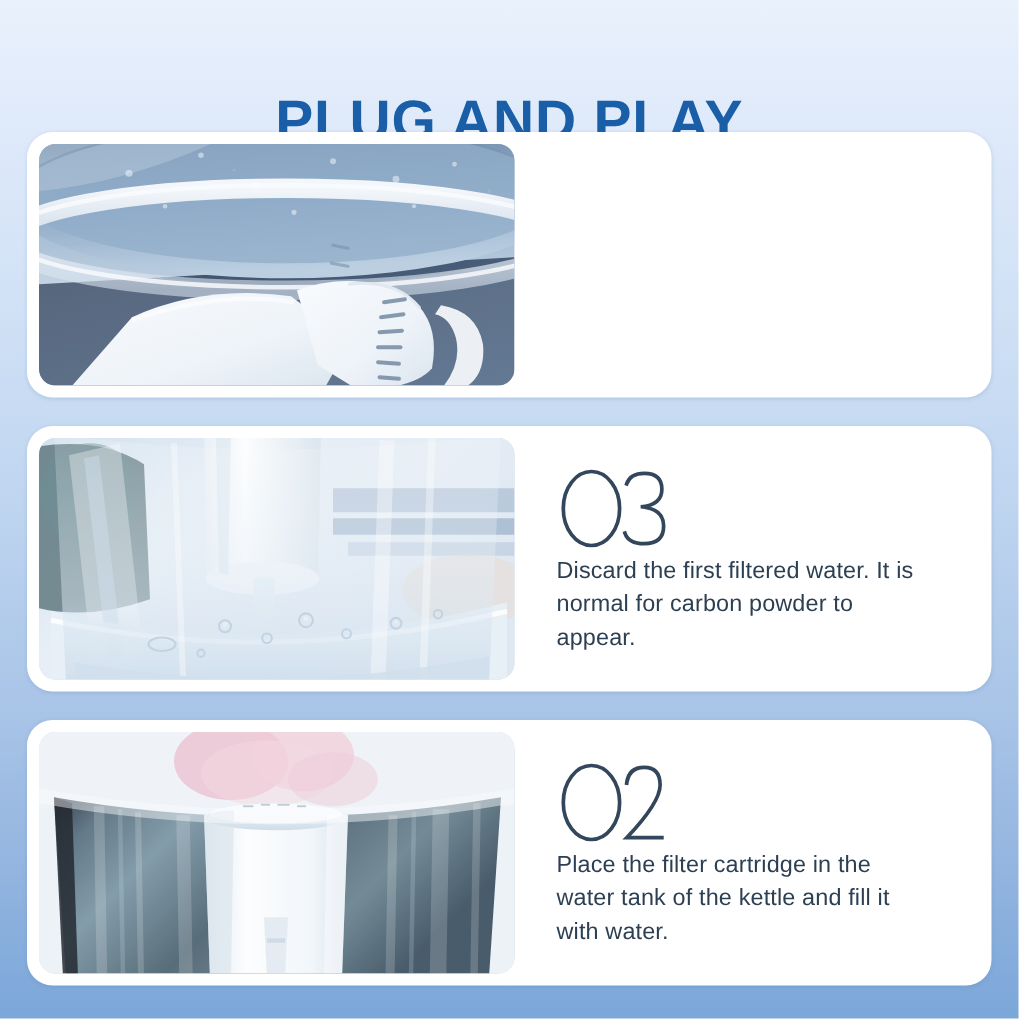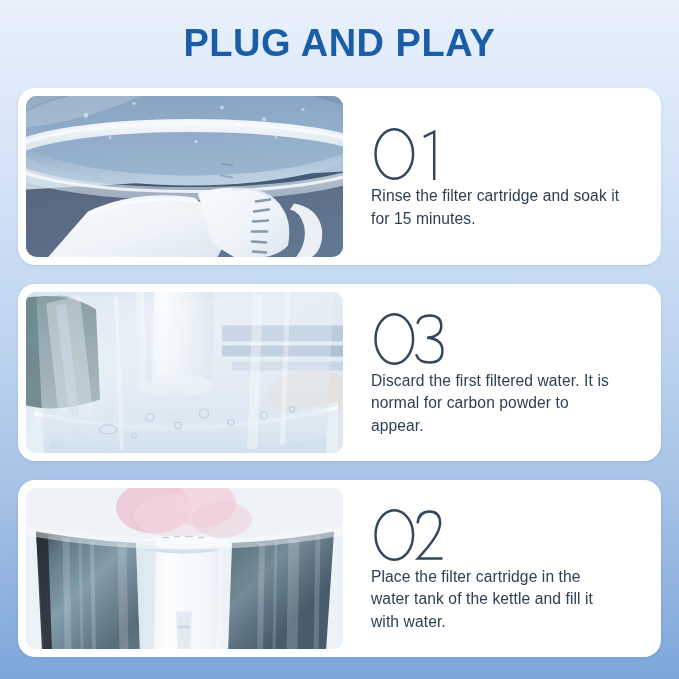--- a/index.html
+++ b/index.html
@@ -26,20 +26,21 @@
   
   .page-title {
     text-align: center;
     font-size: 38px;
     font-weight: bold;
     letter-spacing: 0.5px;
     color: #1a5ea8;
     padding-top: 24px;
     line-height: 1;
     white-space: nowrap;
+    margin-top: 38px;
   }
 
   
   .cards {
     position: absolute;
     left: 18px;
     right: 18px;
     top: 88px;
     bottom: 22px;
     display: flex;
@@ -177,29 +178,20 @@
             <line x1="195" y1="82" x2="206" y2="84"></line>
           </g>
         </g>
 
         <path d="M268 110 Q292 114 296 136 Q298 158 282 166 L268 166 Q282 150 278 132 Q274 118 264 116 Z" fill="#ffffff" opacity="0.92"></path>
 
         <path d="M0 0 L120 0 Q60 28 0 34 Z" fill="#ffffff" opacity="0.2"></path>
         <rect width="317" height="166" fill="#cfe0f0" opacity="0.12"></rect>
       </svg>
     </div>
-    <div class="card-body">
-      <div class="step-number">
-        <svg viewBox="0 0 64 46" aria-hidden="true">
-          <ellipse cx="19" cy="23" rx="16" ry="21"></ellipse>
-          <path d="M45 8 L53 4 L53 44" stroke-linecap="square" stroke-linejoin="miter"></path>
-        </svg>
-      </div>
-      <div class="step-text">Rinse the filter cartridge and soak it for 15 minutes.</div>
-    </div>
   </div>
 
   <div class="card">
     <div class="card-photo">
       <svg viewBox="0 0 317 166" preserveAspectRatio="xMidYMid slice" aria-hidden="true">
         <defs>
           <linearGradient id="p3bg" x1="0" y1="0" x2="1" y2="0.6">
             <stop offset="0" stop-color="#cfe0ee"></stop>
             <stop offset="0.4" stop-color="#e7eef6"></stop>
             <stop offset="1" stop-color="#dfe8f2"></stop>

